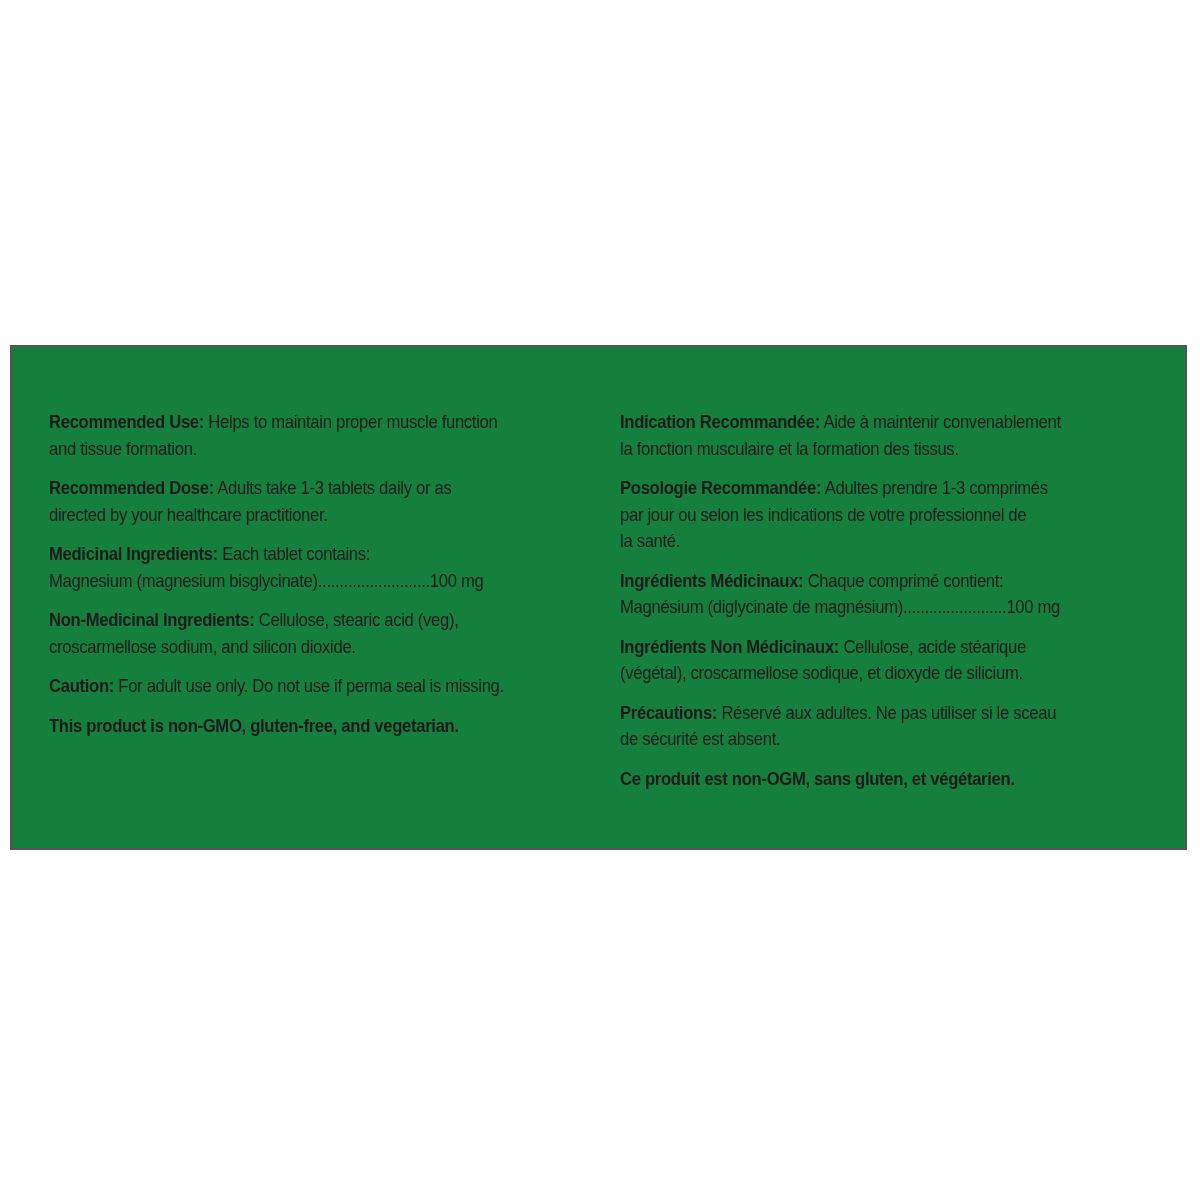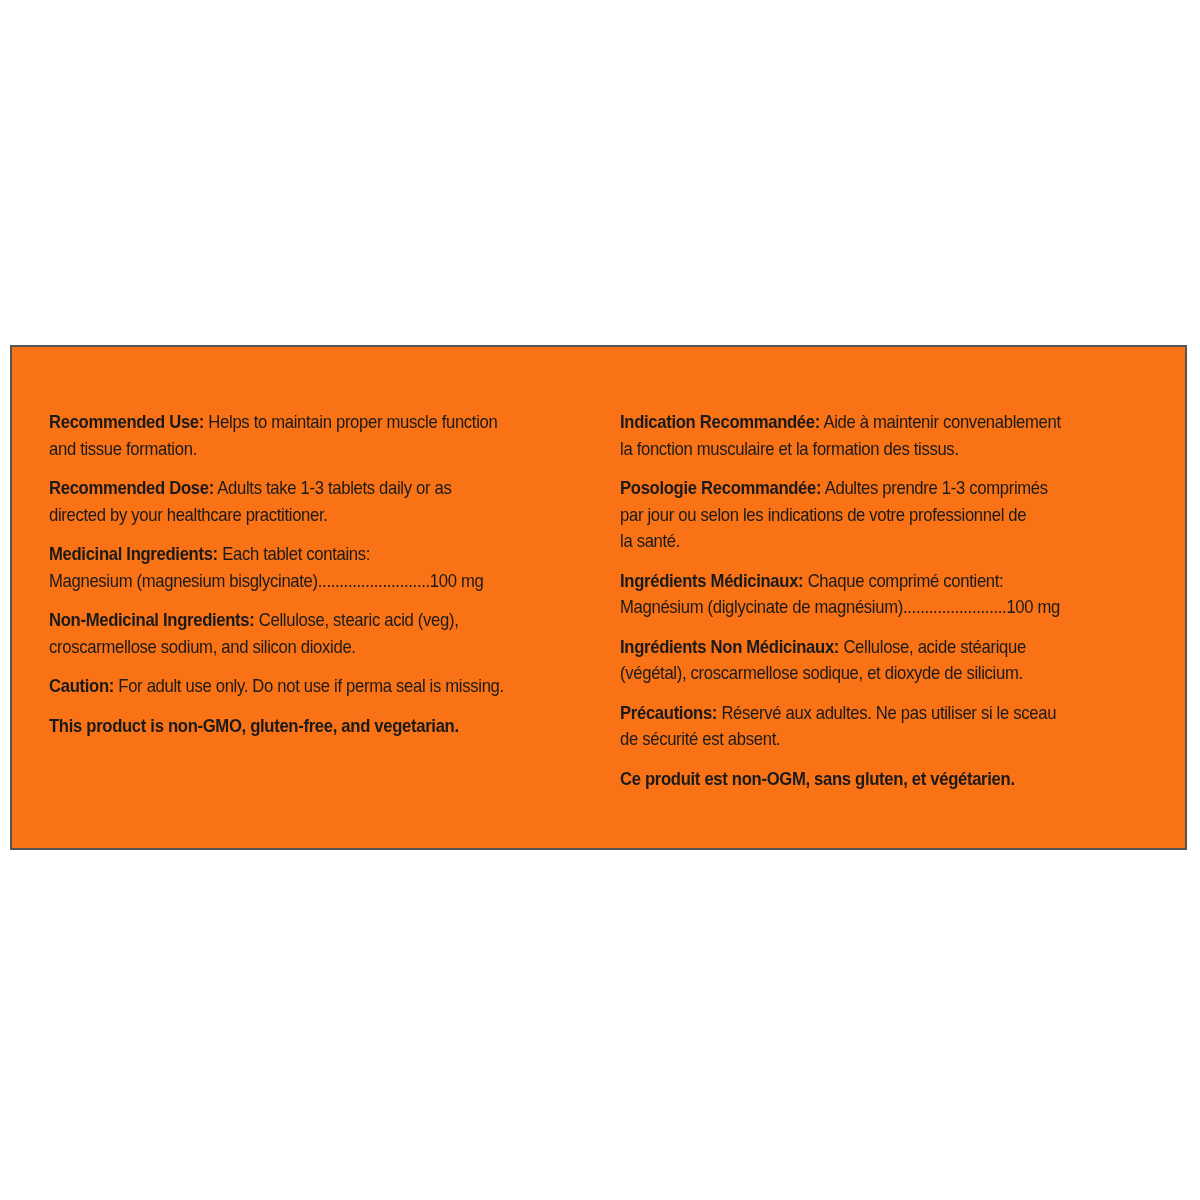--- a/index.html
+++ b/index.html
@@ -16,21 +16,21 @@
       color: #1a1a1a;
     }
     .label-box {
       position: absolute;
       left: 10px;
       top: 345px;
       width: 1177px;
       height: 505px;
       border: 2px solid #555555;
       box-sizing: border-box;
-      background: #f97316;
+      background: #15803d;
     }
     .col {
       position: absolute;
       top: 62px;
       font-size: 18.5px;
       line-height: 26.5px;
       letter-spacing: -0.35px;
       transform: scaleX(0.9);
       transform-origin: left top;
     }

